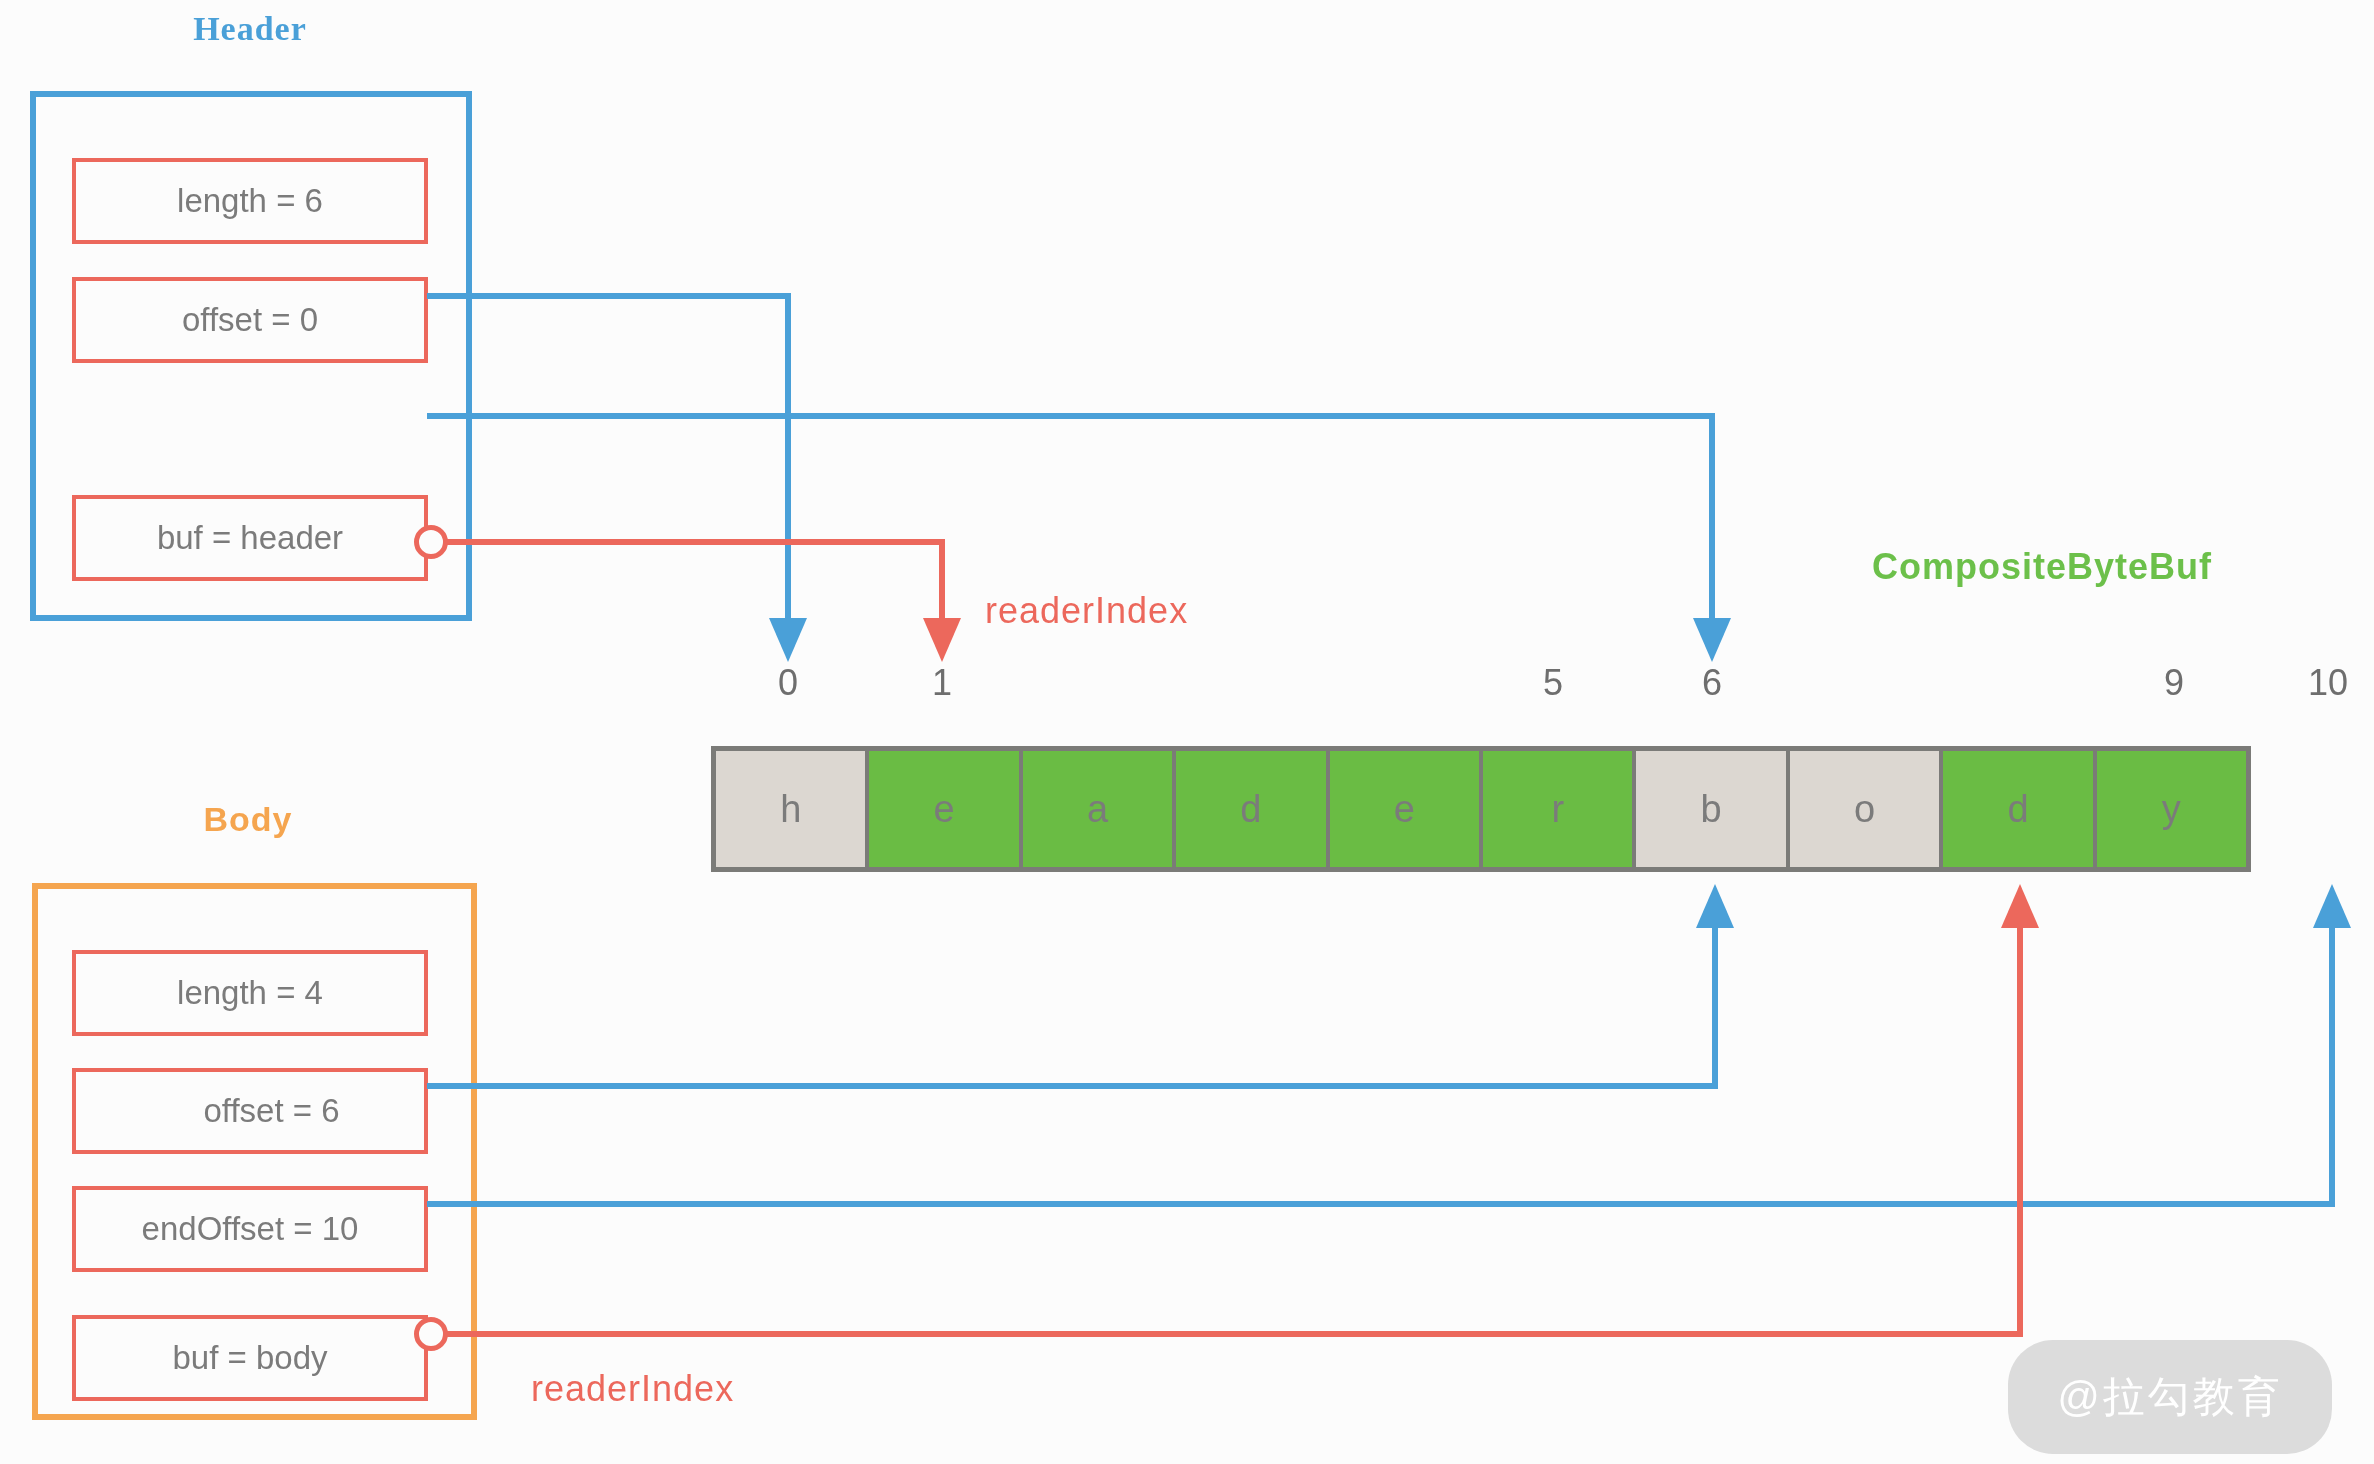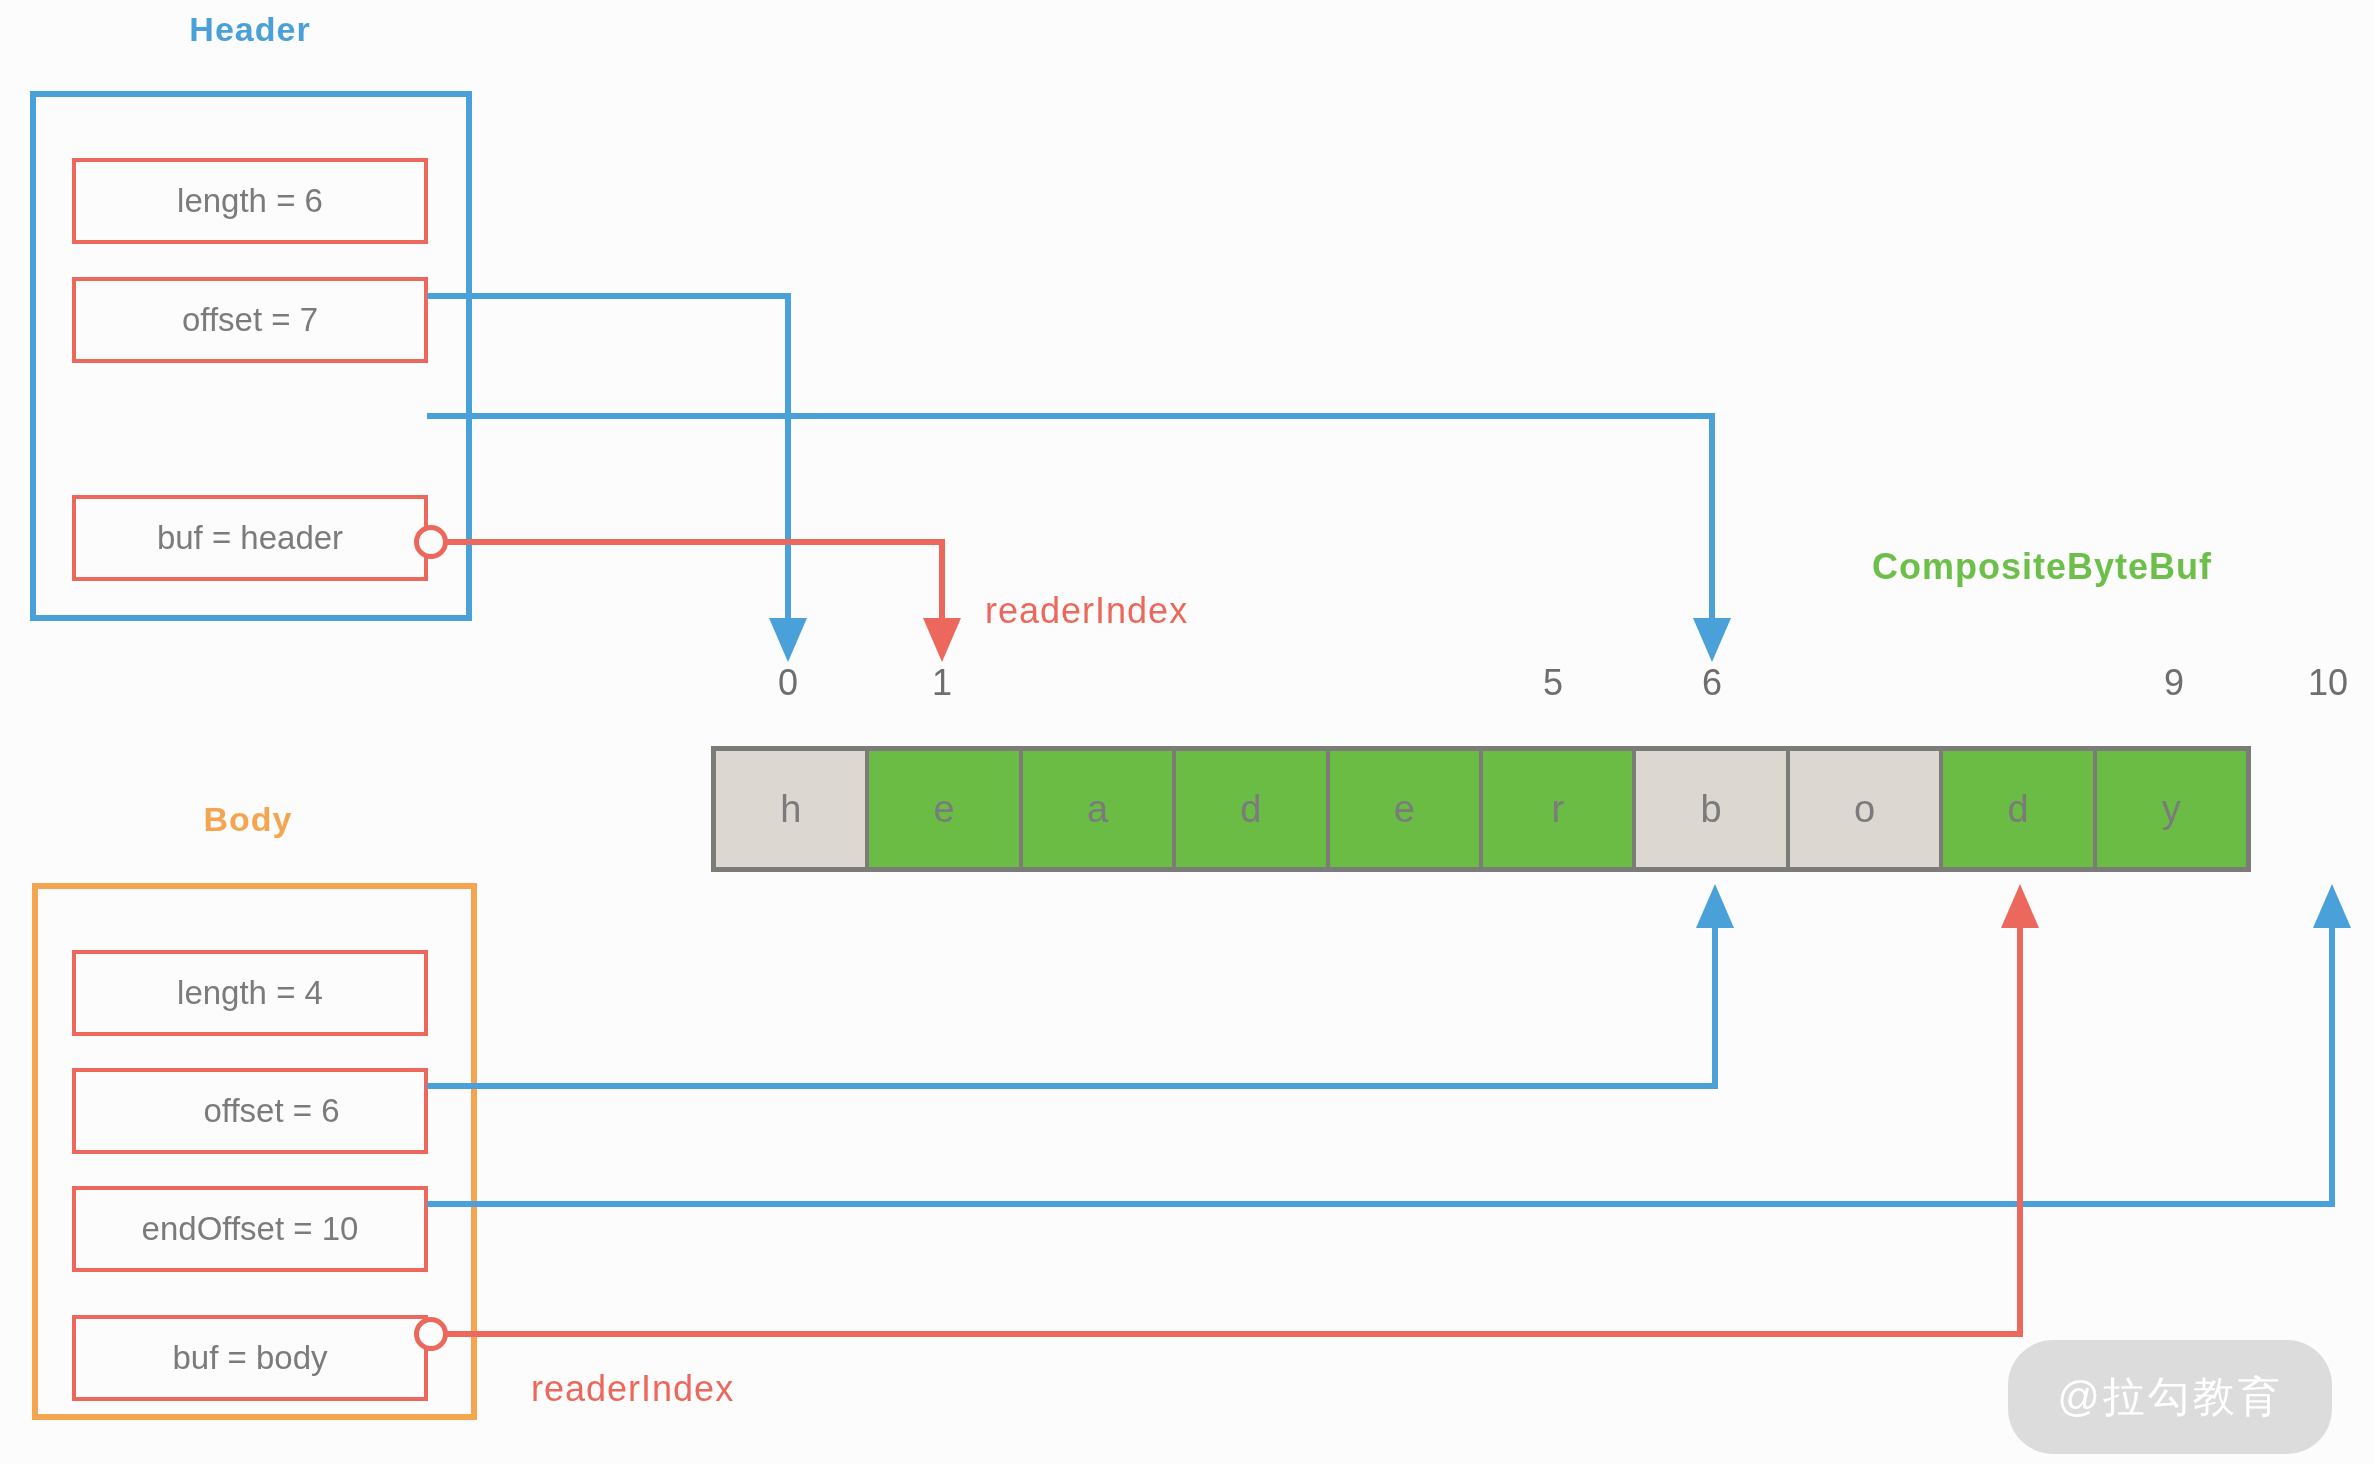--- a/index.html
+++ b/index.html
@@ -7,21 +7,21 @@
     --cell-green:#6abc44; --cell-gray:#dcd7d1; --cell-border:#7b7b78;
     --text-gray:#7b7b7b; --label-gray:#6e6e6e;
     --watermark-bg:#dcdcdc; --watermark-text:#ffffff; --page-bg:#fcfcfc;
   }
   *{margin:0;padding:0;box-sizing:border-box;}
   html,body{width:2374px;height:1464px;}
   body{background:var(--page-bg);font-family:"Liberation Sans","DejaVu Sans",sans-serif;overflow:hidden;}
   .canvas{position:relative;width:2374px;height:1464px;background:var(--page-bg);}
 
   .group-title{position:absolute;width:240px;text-align:center;font-size:34px;font-weight:bold;letter-spacing:1px;}
-  .title-header{left:130px;top:10px;color:var(--blue);}
+  .title-header{left:130px;top:10px;color:var(--blue);font-family:Liberation Serif, serif;}
   .title-body{left:128px;top:800px;color:var(--orange);}
 
   .outer-box{position:absolute;background:transparent;}
   .box-header{left:30px;top:91px;width:442px;height:530px;border:6px solid var(--blue);}
   .box-body{left:32px;top:883px;width:445px;height:537px;border:6px solid var(--orange);}
 
   .field-box{position:absolute;left:72px;width:356px;height:86px;border:4px solid var(--red);
     display:flex;align-items:center;justify-content:center;
     font-size:33px;color:var(--text-gray);background:var(--page-bg);margin-top:24px;}
   .hf0{top:134px;} .hf1{top:253px;} .hf2{top:372px;} .hf3{top:471px;}
@@ -65,21 +65,21 @@
     justify-content:center;font-size:42px;letter-spacing:3px;}
 </style>
 </head>
 <body>
 
 <div class="canvas">
 
   <div class="group-title title-header">Header</div>
   <div class="outer-box box-header"></div>
   <div class="field-box hf0">length = 6</div>
-  <div class="field-box hf1">offset = 7</div>
+  <div class="field-box hf1">offset = 0</div>
   <div class="field-box hf3">buf = header</div>
 
   <div class="group-title title-body">Body</div>
   <div class="outer-box box-body"></div>
   <div class="field-box bf0">length = 4</div>
   <div class="field-box bf1">offset = 6</div>
   <div class="field-box bf2">endOffset = 10</div>
   <div class="field-box bf3">buf = body</div>
 
   <div class="hline line-blue" style="left:427px;top:293px;width:364px;"></div>

